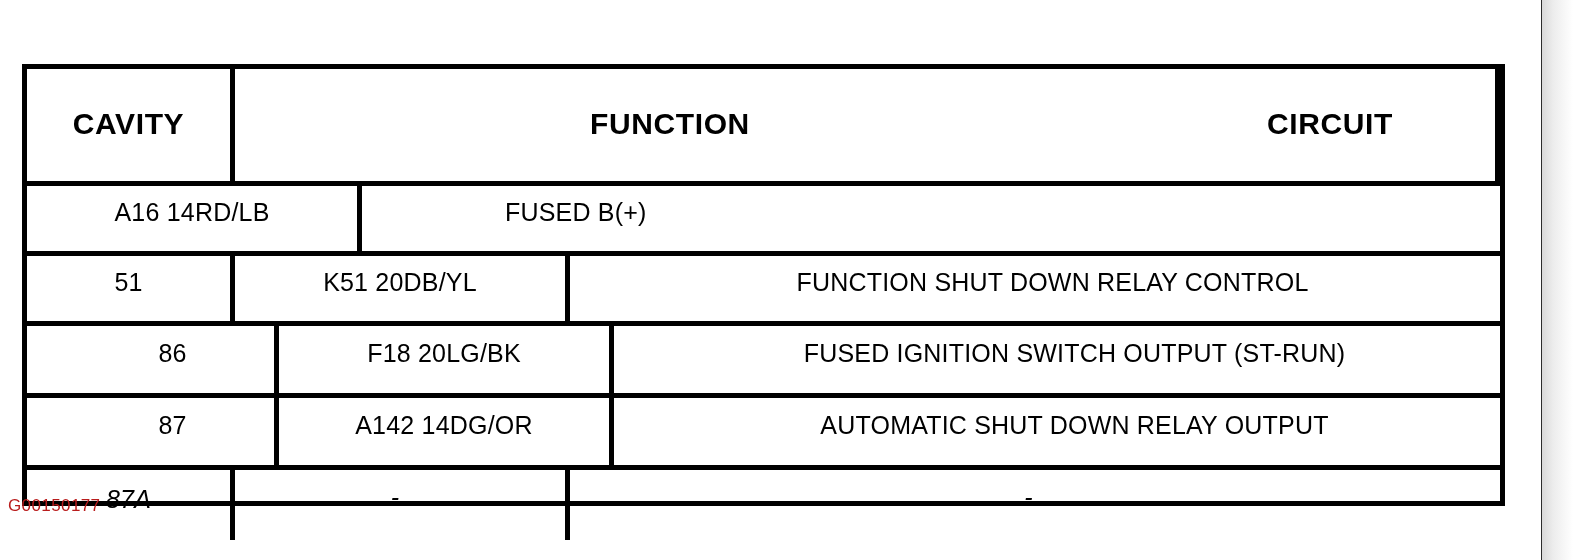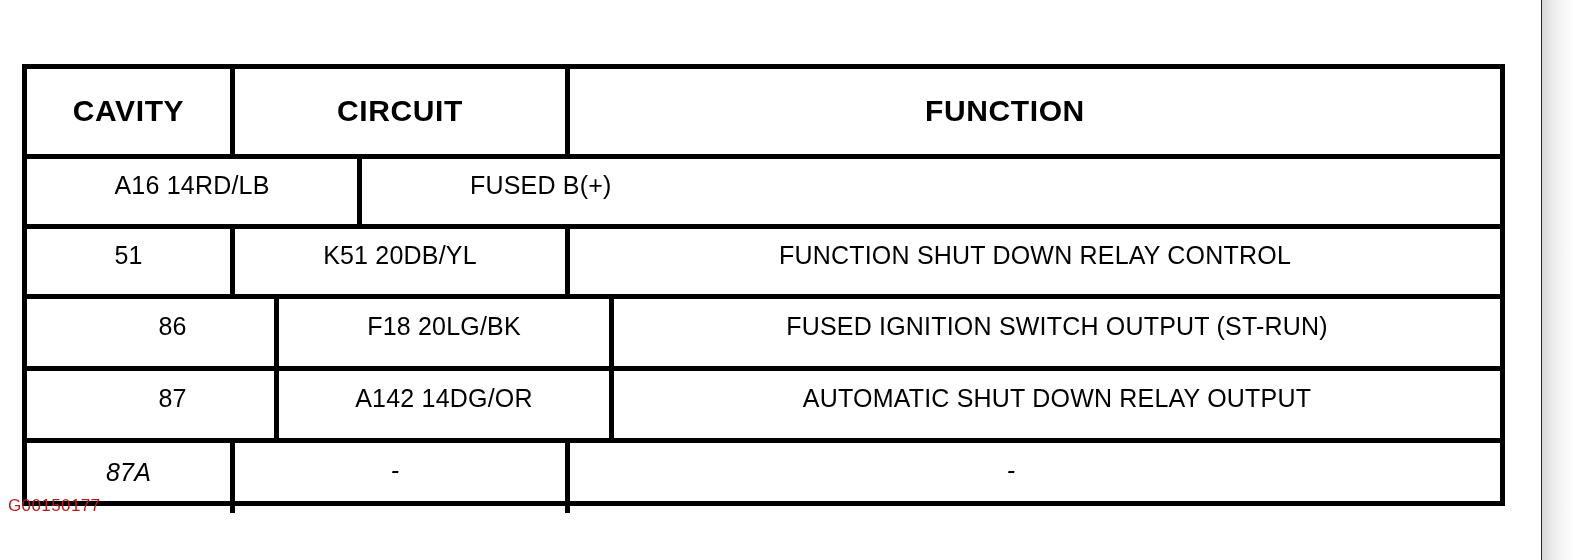--- a/index.html
+++ b/index.html
@@ -63,21 +63,21 @@
   }
 
   .trow {
     display: flex;
     box-sizing: border-box;
     width: 100%;
     border-bottom: 5px solid #000000;
   }
   .trow.last { border-bottom: none; font-style: italic; }
 
-  .trow.header-row { height: 90px; }
+  .trow.header-row { height: 117px; }
   .trow.body-row   { height: 70px; }
   .trow.body-row.tall { height: 72px; padding-left: 44px; }
   .trow.body-row.final { height: 70px; }
 
   .cell {
     box-sizing: border-box;
     display: flex;
     align-items: center;
     position: relative;
     overflow: hidden;
@@ -102,21 +102,21 @@
     font-weight: normal;
     font-size: 25px;
     letter-spacing: 0.2px;
   }
   .body-row .cell .cell-text { transform: translateY(-6px); display: inline-block; }
 
   
   .col-circuit .cell-text { transform: translate(-5px, -6px); }
 
   
-  .col-function .cell-text { transform: translate(-24px, -6px); }
+  .col-function .cell-text { transform: translate(-24px, -6px); margin-left: 35px; }
 
   
   .trow.row-30 .col-function { justify-content: flex-start; }
   .trow.row-30 .col-function .cell-text { transform: translate(108px, -6px); }
 
   
   .dash { font-size: 25px; }
   .trow.row-87a .col-circuit .cell-text { transform: translate(-5px, -8px); }
   .trow.row-87a .col-function .cell-text { transform: translate(-24px, -8px); }
 
@@ -140,26 +140,26 @@
   <div id="page-gutter"></div>
   <div id="page-edge"></div>
   <div id="page-shadow"></div>
 
   <div id="relay-table">
 
     <div class="trow header-row">
       <div class="cell col-cavity">
         <span class="hdr-text">CAVITY</span>
       </div>
+      <div class="cell col-function">
+        <span class="hdr-text">FUNCTION</span>
+      </div>
       <div class="cell col-circuit">
         <span class="hdr-text">CIRCUIT</span>
       </div>
-      <div class="cell col-function">
-        <span class="hdr-text">FUNCTION</span>
-      </div>
     </div>
 
     <div class="trow body-row row-30">
       <div class="cell col-circuit">
         <span class="cell-text">A16 14RD/LB</span>
       </div>
       <div class="cell col-function">
         <span class="cell-text">FUSED B(+)</span>
       </div>
     </div>

